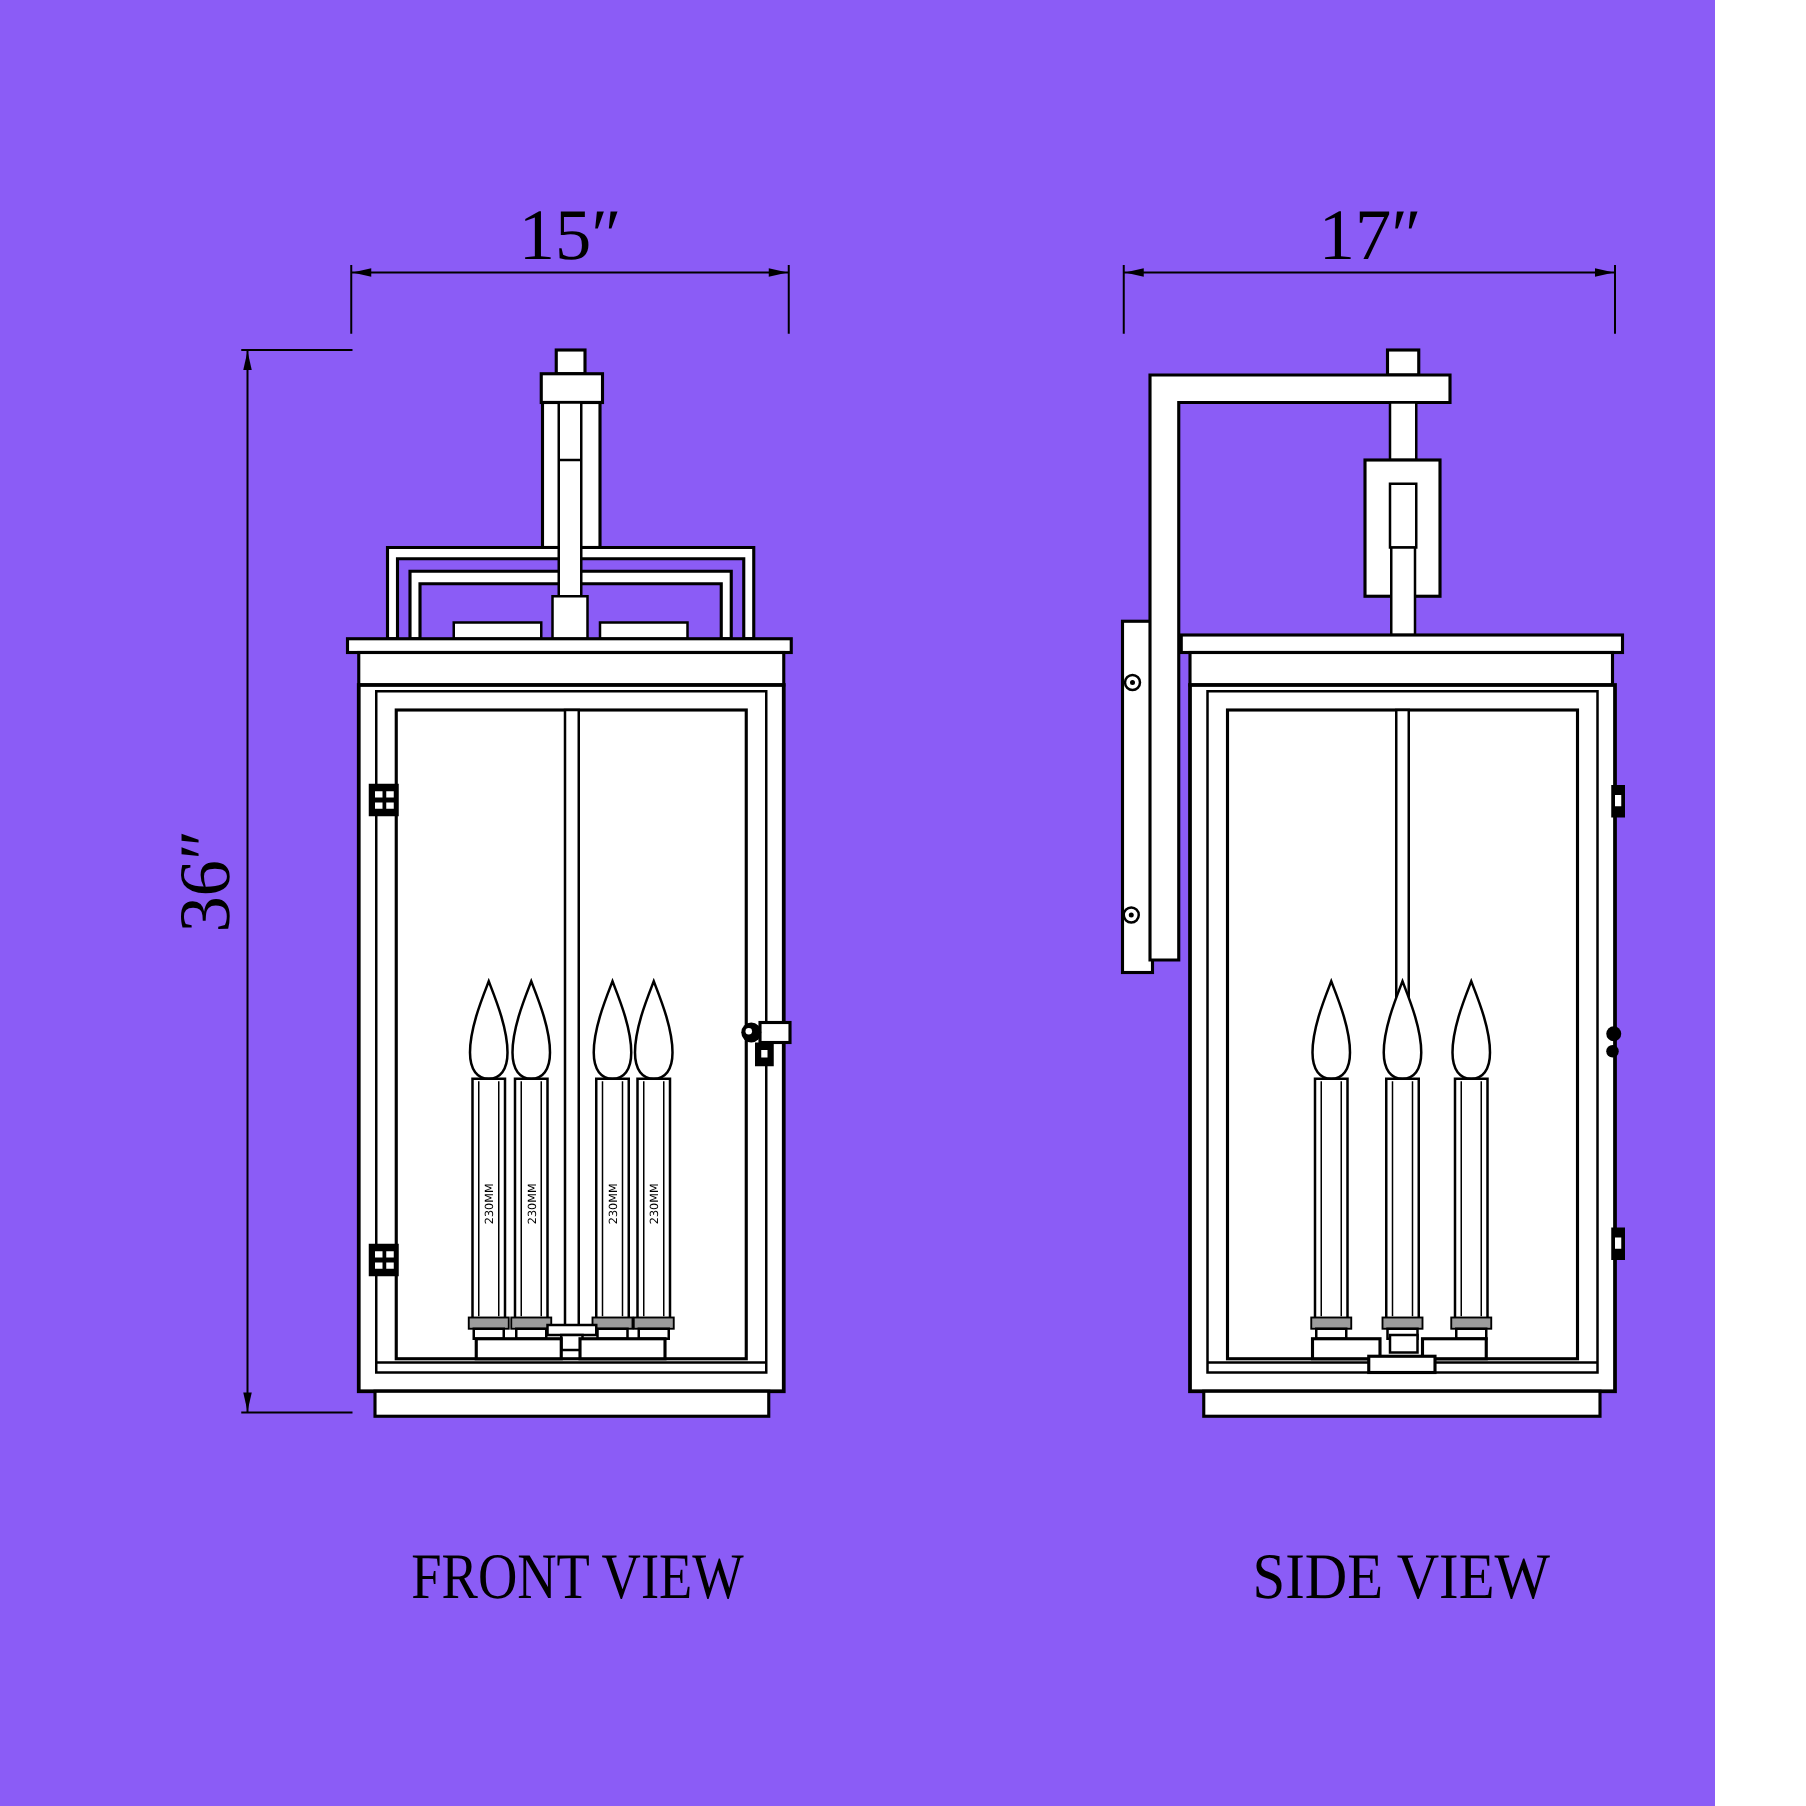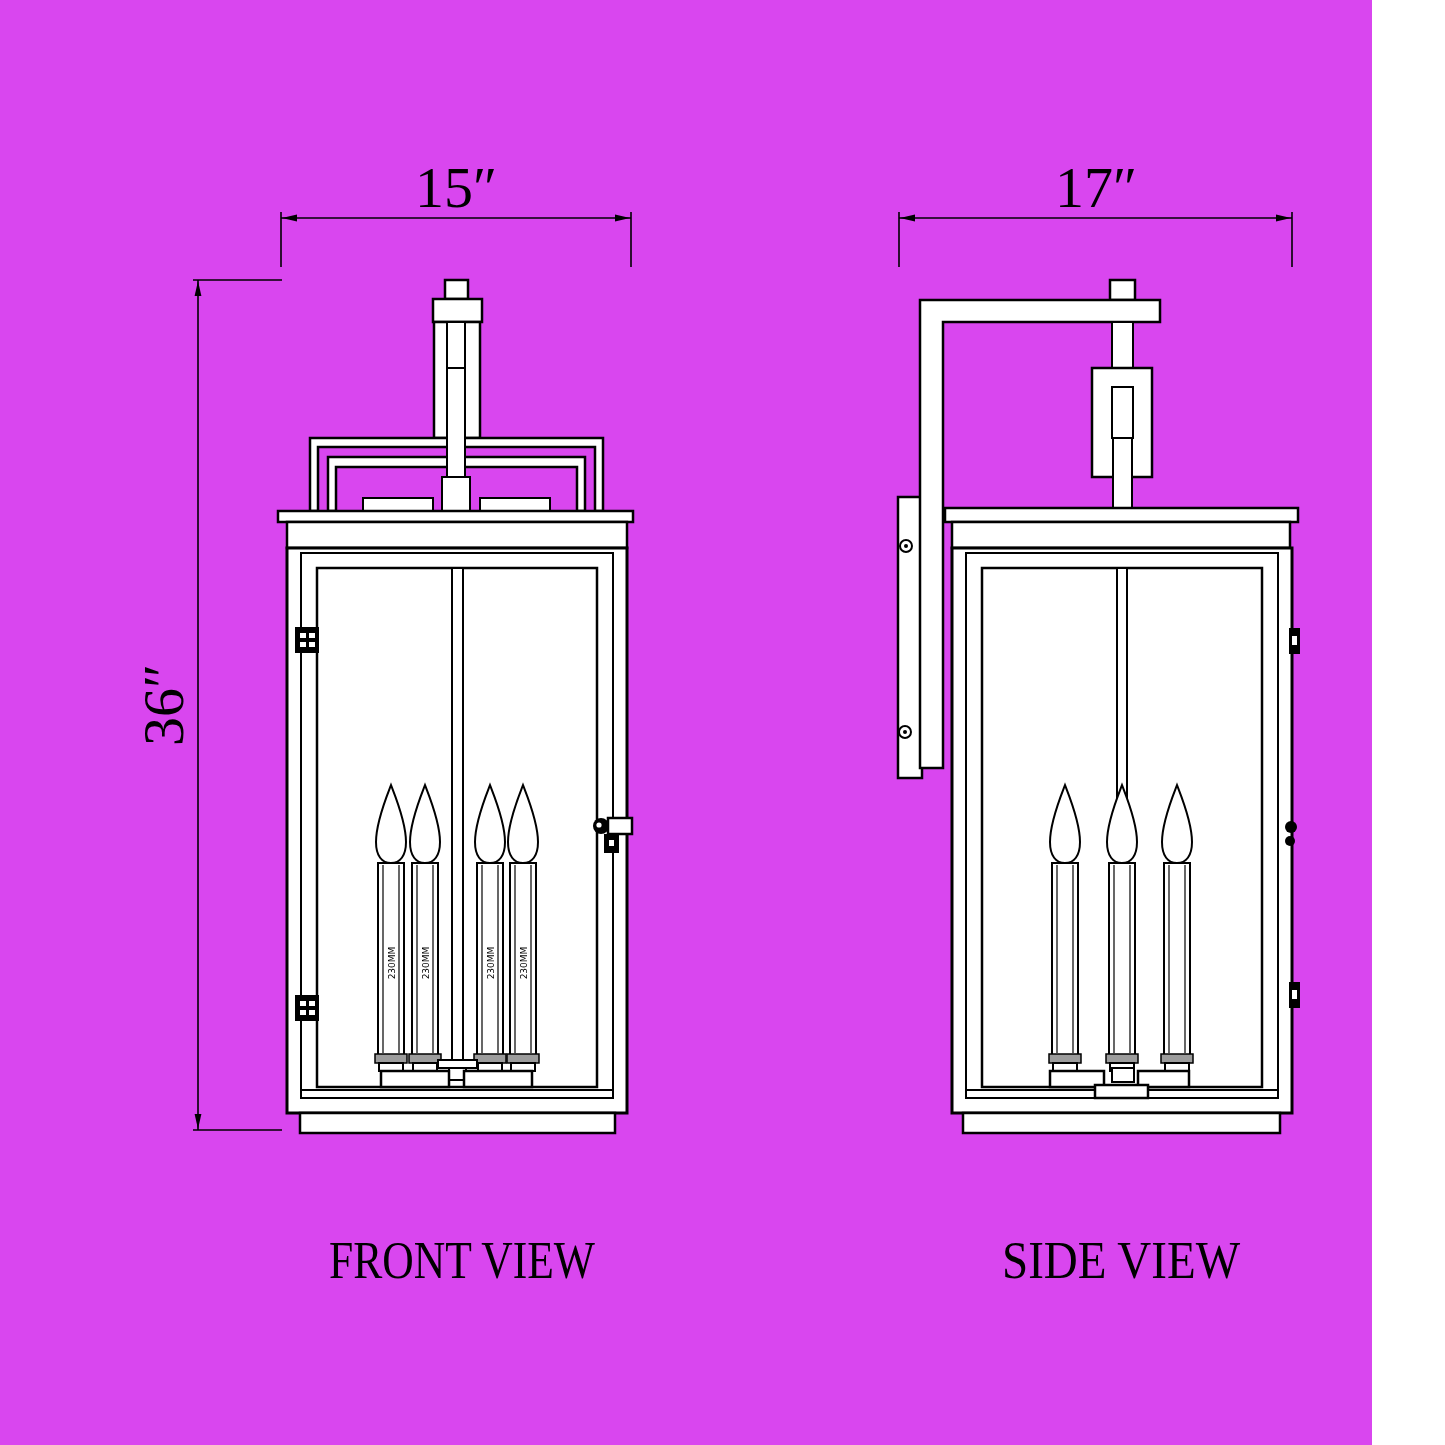--- a/index.html
+++ b/index.html
@@ -1,16 +1,16 @@
 <!DOCTYPE html>
 <html><head>
 <meta charset="utf-8">
 <style>
   html,body{margin:0;padding:0;background:#ffffff;}
-  .canvas{position:relative;width:1372px;height:1445px;background:#d946ef;overflow:hidden;}
+  .canvas{position:relative;width:1372px;height:1445px;background:#8b5cf6;overflow:hidden;}
   svg{position:absolute;left:0;top:0;}
   svg text{font-family:"Liberation Serif","DejaVu Serif",serif;fill:#000;}
   .dim-text{font-size:58px;}
   .view-label{font-size:52px;}
   .candle-label{font-family:"DejaVu Sans",sans-serif;font-size:9px;letter-spacing:0;}
   .ln{fill:#ffffff;stroke:#000000;stroke-width:2.5;}
   .ln2{fill:#ffffff;stroke:#000000;stroke-width:2;}
   .ln3{fill:#ffffff;stroke:#000000;stroke-width:3;}
   .thin{stroke:#000000;stroke-width:1.2;fill:none;}
   .dimln{stroke:#000000;stroke-width:1.6;fill:none;}

